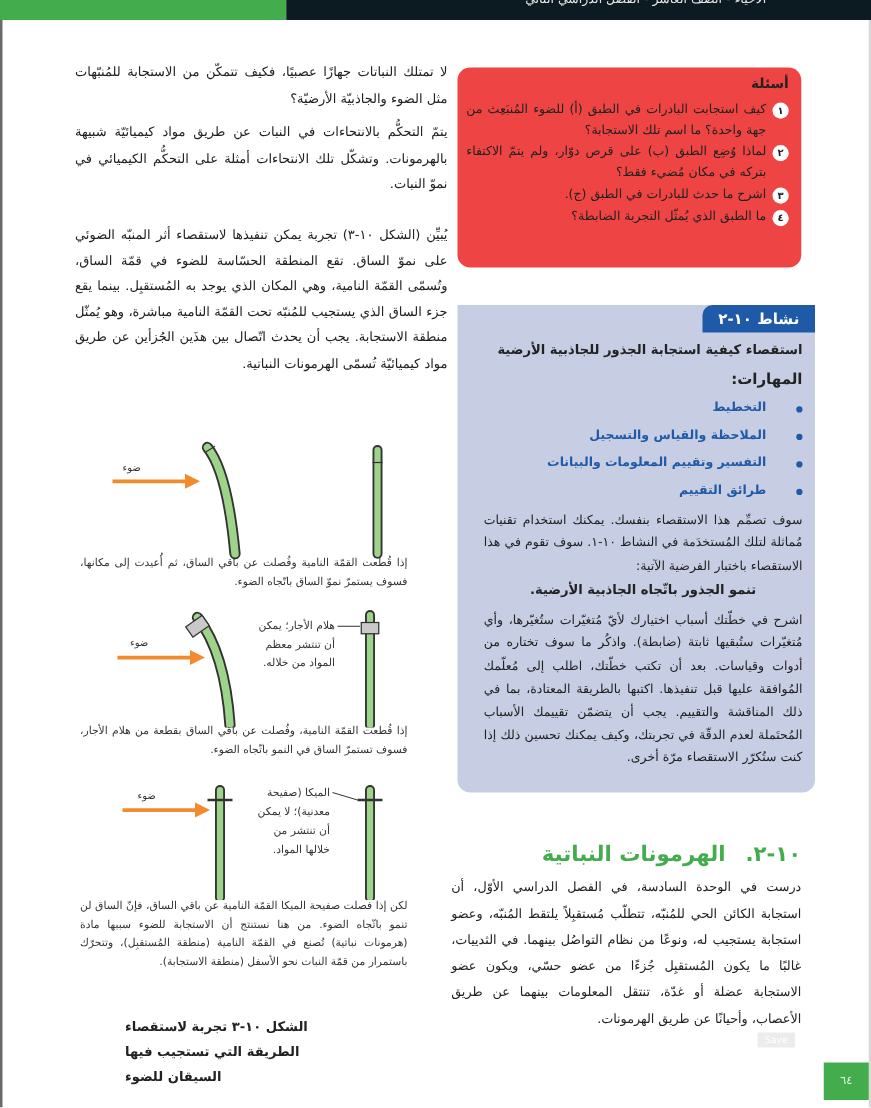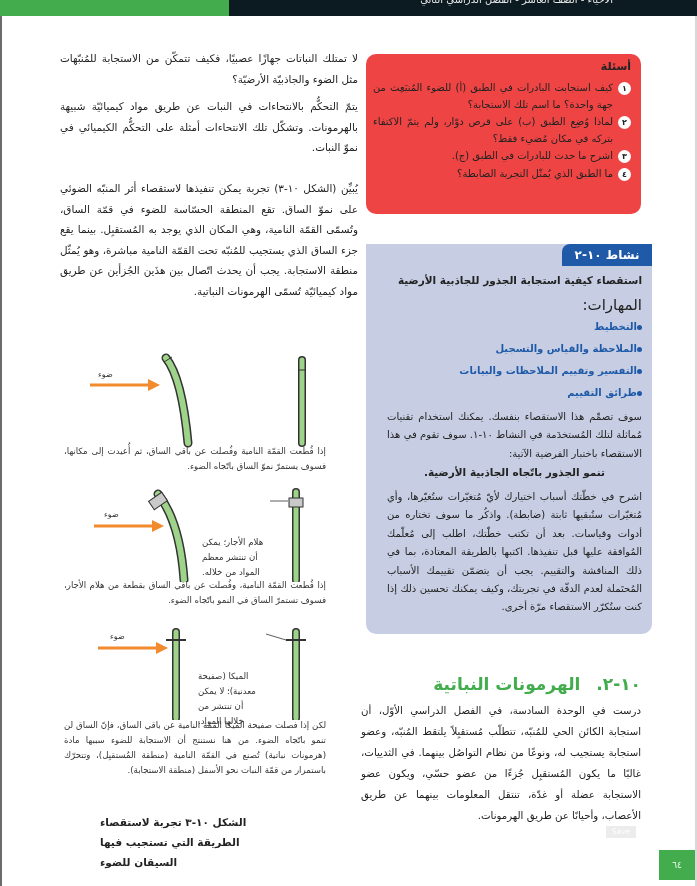--- a/index.html
+++ b/index.html
@@ -36,23 +36,23 @@
   .abox {
     position: absolute; left: 366px; top: 244px; width: 275px; height: 390px;
     background: #c7cee3; border-radius: 0 0 10px 10px; padding-left: 11px;
   }
   .abadge {
     position: absolute; right: 0; top: 0; width: 90px; height: 22px; background: #1e5aa8;
     border-radius: 8px 0 0 0; color: #fff; font-weight: bold; font-size: 12px; line-height: 22px;
     text-align: center; direction: rtl;
   }
   .abox .atitle { position: absolute; right: 10px; top: 30px; font-weight: bold; font-size: 10.5px; direction: rtl; }
-  .abox .skills-label { position: absolute; right: 10px; top: 52px; font-size: 15px; font-weight: normal; direction: rtl; }
+  .abox .skills-label { position: absolute; right: 10px; top: 52px; font-size: 12px; font-weight: bold; direction: rtl; }
   .skills { position: absolute; right: 10px; top: 72px; direction: rtl; font-size: 10px; line-height: 22px; list-style: none; padding: 0; margin: 0; }
-  .skills li { color: #1e5aa8; font-weight: bold; display: flex; align-items: center; gap: 0; }
+  .skills li { color: #1e5aa8; font-weight: bold; display: flex; align-items: center; gap: 24px; }
   .skills li .dot { width: 5px; height: 5px; border-radius: 50%; background: #1e5aa8; display: inline-block; }
   .abox .para { position: absolute; right: 10px; width: 255px; font-size: 10px; line-height: 18.4px; direction: rtl; text-align: justify; }
   .abox .hyp { position: absolute; right: 10px; width: 255px; text-align: center; font-weight: bold; font-size: 10.5px; direction: rtl; }
 
   
   .sec-heading { position: absolute; right: 56px; top: 674px; color: #43ad4e; font-weight: bold; font-size: 17px; direction: rtl; white-space: nowrap; }
   .sec-heading .num { margin-left: 10px; }
   .sec-body { position: absolute; right: 56px; top: 700px; width: 280px; font-size: 10.2px; line-height: 21px; direction: rtl; text-align: justify; }
 
   .save-tip {
@@ -68,21 +68,21 @@
   .lc { position: absolute; left: 60px; width: 298px; direction: rtl; text-align: justify; font-size: 10.4px; }
   .lc.p1 { top: 48px; line-height: 20.5px; }
   .lc.p2 { top: 96px; line-height: 20.5px; }
   .lc.p3 { top: 178px; line-height: 20.5px; }
 
   
   .fig { position: absolute; left: 80px; top: 348px; width: 280px; height: 500px; }
   .panel { position: absolute; left: 0; width: 280px; }
   .panel svg { position: absolute; left: 0; top: 0; }
   .panel .cap { position: absolute; left: -16px; width: 262px; direction: rtl; text-align: justify; font-size: 8.6px; line-height: 15px; color: #333; }
-  .panel .label { position: absolute; direction: rtl; font-size: 8.6px; line-height: 15px; color: #333; text-align: left; margin-top: 41px; }
+  .panel .label { position: absolute; direction: rtl; font-size: 8.6px; line-height: 15px; color: #333; text-align: right; }
   .light-word { position: absolute; font-size: 8px; color: #333; direction: rtl; }
   .figcap { position: absolute; left: 100px; top: 812px; width: 170px; direction: rtl; text-align: left; font-weight: bold; font-size: 10.5px; line-height: 20px; color: #222; }
 </style>
 </head>
 <body>
 
 <div class="topbar">
   <div class="green"></div>
   <div class="dark">
     <span>الأحياء - الصف العاشر - الفصل الدراسي الثاني</span>
@@ -196,21 +196,21 @@
     <li>
         <span class="dot"></span>
         <span>التخطيط</span>
       </li>
     <li>
         <span class="dot"></span>
         <span>الملاحظة والقياس والتسجيل</span>
       </li>
     <li>
         <span class="dot"></span>
-        <span>التفسير وتقييم الملاحظات والبيانات</span>
+        <span>التفسير وتقييم المعلومات والبيانات</span>
       </li>
     <li>
         <span class="dot"></span>
         <span>طرائق التقييم</span>
       </li>
   </ul>
   <div class="para" style="top:164px;">سوف تصمِّم هذا الاستقصاء بنفسك. يمكنك استخدام تقنيات مُماثلة لتلك المُستخدَمة في النشاط ١٠-١. سوف تقوم في هذا الاستقصاء باختبار الفرضية الآتية:</div>
   <div class="hyp" style="top:222px;">تنمو الجذور باتّجاه الجاذبية الأرضية.</div>
   <div class="para" style="top:244px;">اشرح في خطّتك أسباب اختيارك لأيّ مُتغيّرات ستُغيّرها، وأي مُتغيّرات ستُبقيها ثابتة (ضابطة). واذكُر ما سوف تختاره من أدوات وقياسات. بعد أن تكتب خطّتك، اطلب إلى مُعلّمك المُوافقة عليها قبل تنفيذها. اكتبها بالطريقة المعتادة، بما في ذلك المناقشة والتقييم. يجب أن يتضمّن تقييمك الأسباب المُحتَملة لعدم الدقّة في تجربتك، وكيف يمكنك تحسين ذلك إذا كنت ستُكرّر الاستقصاء مرّة أخرى.</div>
 </div>

